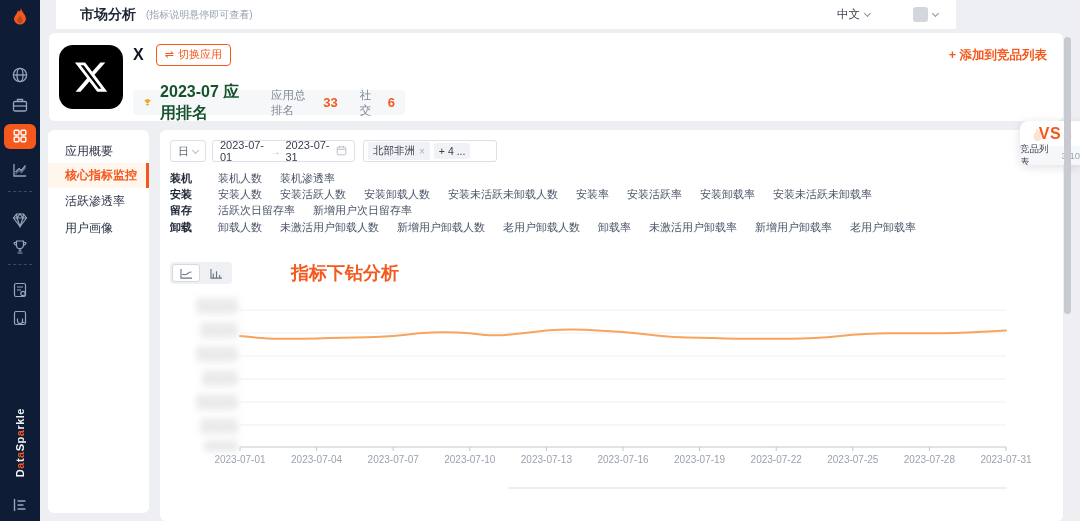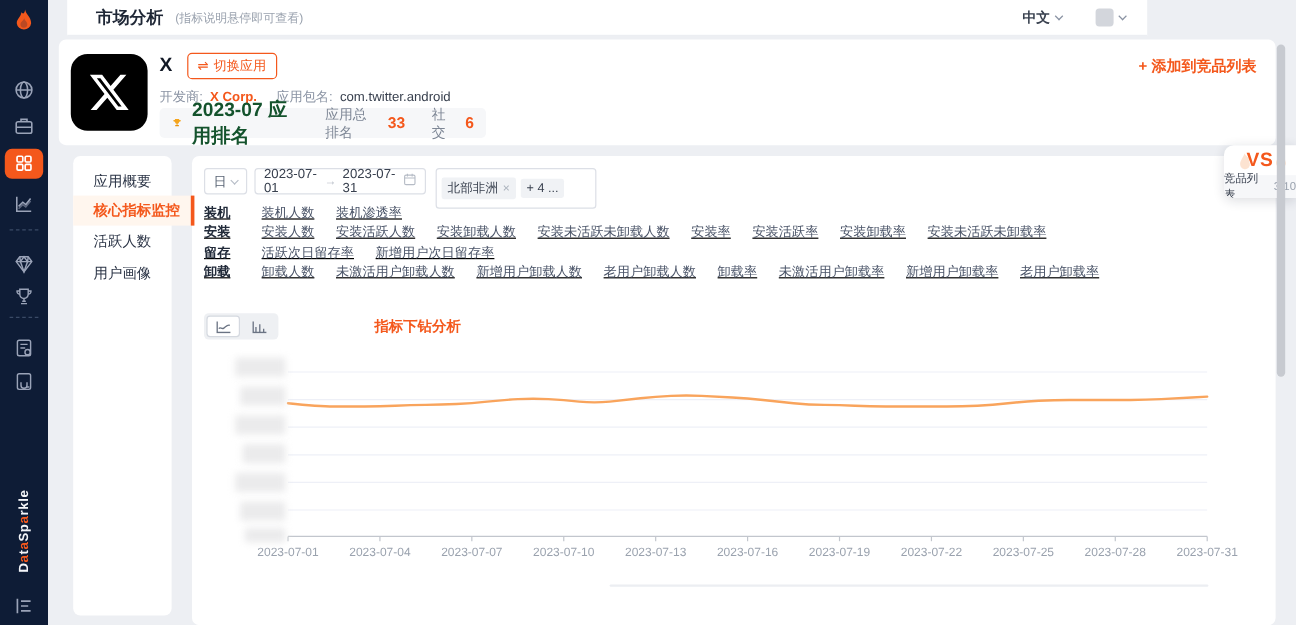--- a/index.html
+++ b/index.html
@@ -14,21 +14,21 @@
   .side-icon svg { width:18px; height:18px; display:block; }
   .side-active-bg { position:absolute; left:4px; top:124px; width:32px; height:25px; background:#f4581c; border-radius:6px; }
   .side-divider { position:absolute; left:8px; width:24px; border-top:1px dashed #3a4a66; }
   .brand { position:absolute; left:50%; transform:translateX(-50%) rotate(180deg); bottom:44px; writing-mode:vertical-rl; color:#f3f5f9; font-size:11px; font-weight:bold; letter-spacing:.5px; }
   .brand .brand-a { color:#f4581c; }
 
   
   .topbar { position:absolute; left:56px; top:0; width:900px; height:30px; background:#ffffff; border-bottom:1px solid #eceef2; z-index:4; display:flex; align-items:center; }
   .page-title { margin-left:24px; font-size:14px; font-weight:bold; color:#1f2736; }
   .page-subtitle { margin-left:10px; font-size:10px; color:#9aa2ae; }
-  .topbar-right { margin-left:auto; margin-right:18px; display:flex; align-items:flex-end; gap:28px;font-weight:bold; }
+  .topbar-right { margin-left:auto; margin-right:18px; display:flex; align-items:flex-end; gap:43px; }
   .lang { font-size:11.5px; color:#39414f; display:flex; align-items:center; }
   .chev { display:inline-block; width:5px; height:5px; border-right:1.3px solid #8a93a3; border-bottom:1.3px solid #8a93a3; transform:rotate(45deg); margin-left:5px; margin-bottom:2px; }
   .avatar-wrap { display:flex; align-items:center; }
   .avatar { width:15px; height:15px; background:#d3d6dc; border-radius:3px; }
 
   
   .app-card { position:absolute; left:49px; top:33px; width:1014px; height:88px; background:#fff; border-radius:6px; z-index:2; }
   .app-logo { position:absolute; left:10px; top:12px; width:64px; height:64px; background:#000; border-radius:14px; display:flex; align-items:center; justify-content:center; }
   .app-logo svg { width:36px; height:36px; }
   .app-name-row { position:absolute; left:84px; top:11px; display:flex; align-items:center; }
@@ -38,49 +38,49 @@
   .dev-name { color:#f4581c; font-weight:bold; }
   .pkg-label { margin-left:10px; }
   .pkg-name { color:#39414f; }
   .rank-bar { position:absolute; left:84px; top:57px; height:25px; width:272px; background:#f6f7f9; border-radius:4px; display:flex; align-items:center; padding:0 10px; gap:8px; }
   .rank-title { font-size:16px; font-weight:bold; color:#14532d; }
   .rank-label { font-size:11.5px; color:#7d8695; margin-left:14px; }
   .rank-num { font-size:13px; font-weight:bold; color:#f4581c; margin-left:4px; }
   .add-competitor { position:absolute; right:16px; top:14px; color:#f4581c; font-size:12.5px; font-weight:bold; background:none; border:none; cursor:pointer; }
 
   
-  .menu-card { position:absolute; left:61px; top:130px; width:82px; height:383px; background:#fff; border-radius:6px; z-index:2; }
+  .menu-card { position:absolute; left:48px; top:130px; width:101px; height:383px; background:#fff; border-radius:6px; z-index:2; }
   .menu-item { position:absolute; left:0; width:101px; height:22px; line-height:22px; padding-left:17px; font-size:12px; color:#2b3446; cursor:pointer; }
   .menu-item.active { height:25px; line-height:25px; background:#fff6ee; color:#f4581c; font-weight:bold; border-right:3px solid #f4581c; }
 
   
   .main-card { position:absolute; left:160px; top:130px; width:903px; height:391px; background:#fff; border-radius:6px; z-index:1; }
 
   .filter-row { position:absolute; left:10px; top:10px; height:22px; display:flex; }
   .gran-select { width:36px; height:22px; border:1px solid #dcdfe6; border-radius:3px; display:flex; align-items:center; justify-content:center; font-size:11px; color:#5a6575; cursor:pointer; }
   .gran-select .chev { border-color:#b6bcc6; margin-left:4px; }
   .date-box { margin-left:6px; width:143px; height:22px; border:1px solid #dcdfe6; border-radius:3px; display:flex; align-items:center; padding:0 7px; font-size:11px; color:#39414f; gap:5px; cursor:pointer; }
   .date-arrow { color:#b6bcc6; font-size:10px; }
   .cal-icon { margin-left:auto; color:#b6bcc6; }
-  .region-box { margin-left:8px; width:134px; height:22px; border:1px solid #dcdfe6; border-radius:3px; display:flex; align-items:center; padding:16px 4px; gap:4px; cursor:pointer; }
+  .region-box { margin-left:8px; width:134px; height:22px; border:1px solid #dcdfe6; border-radius:3px; display:flex; align-items:center; padding:4px 4px; gap:4px; cursor:pointer; }
   .tag { background:#f0f2f5; border-radius:2px; font-size:10.5px; color:#39414f; padding:2px 5px; display:flex; align-items:center; gap:4px; white-space:nowrap; }
   .tag .x { color:#a9b0bb; font-size:10px; cursor:pointer; }
 
   .metric-rows { position:absolute; left:10px; top:40px; width:880px; }
-  .metric-row { display:flex; align-items:flex-start; height:16.4px; margin-bottom:0;text-decoration:underline; }
+  .metric-row { display:flex; align-items:center; height:16.4px; margin-bottom:0; }
   .metric-cat { width:30px; font-size:11px; font-weight:bold; color:#222b3a; flex-shrink:0; }
   .metric-item { font-size:11px; color:#4a5468; margin-left:18px; cursor:pointer; white-space:nowrap; }
   .metric-item:first-of-type { margin-left:8px; }
   .metric-item.sel { background:#fdeedd; color:#f4581c; padding:2px 5px; border-radius:2px; margin-left:3px; margin-right:-5px; }
 
   .toggle-row { position:absolute; left:10px; top:131px; display:flex; align-items:center; }
   .chart-toggle { width:62px; height:22px; background:#eef0f3; border-radius:4px; padding:2px; display:flex; gap:2px; }
   .toggle-btn { width:28px; height:18px; border-radius:3px; display:flex; align-items:center; justify-content:center; color:#6a7383; cursor:pointer; }
   .toggle-btn.active { background:#fff; border:1px solid #d5d9e0; }
-  .drilldown { margin-left:80px; color:#f4581c; font-size:12px; font-weight:bold; cursor:pointer; }
+  .drilldown { margin-left:59px; color:#f4581c; font-size:18px; font-weight:bold; cursor:pointer; }
 
   .chart-wrap { position:absolute; left:0; top:160px; width:903px; height:200px; }
   .blur-block { position:absolute; background:#ebebec; filter:blur(3px); border-radius:2px; }
   .faint-divider { position:absolute; left:348px; top:357px; width:499px; height:2px; background:#eceef2; border-radius:1px; }
 
   
   .vs-widget { position:absolute; left:1020px; top:121px; width:60px; height:44px; background:#fff; border-radius:8px 0 0 8px; box-shadow:0 2px 10px rgba(20,30,50,.14); z-index:7; overflow:hidden; }
   .vs-top { height:25px; display:flex; align-items:center; justify-content:center; position:relative; }
   .vs-flame { position:absolute; left:8px; top:2px; width:44px; height:20px; opacity:.35; }
   .vs-text { font-size:16px; font-weight:900; color:#f4581c; position:relative; letter-spacing:.5px; }
@@ -192,45 +192,39 @@
           <path fill="#ffffff" d="M18.244 2.25h3.308l-7.227 8.26 8.502 11.24H16.17l-5.214-6.817L4.99 21.75H1.68l7.73-8.835L1.254 2.25H8.08l4.713 6.231zm-1.161 17.52h1.833L7.084 4.126H5.117z"></path>
         </svg>
     </div>
     <div class="app-name-row">
       <span class="app-name">X</span>
       <button class="switch-btn">
         <span>⇌</span>
         <span>切换应用</span>
       </button>
     </div>
-    <div class="dev-row">
-      <span>开发商:</span>
-      <span class="dev-name">X Corp.</span>
-      <span class="pkg-label">应用包名:</span>
-      <span class="pkg-name">com.twitter.android</span>
-    </div>
     <div class="rank-bar">
       <svg width="13" height="13" viewBox="0 0 18 18">
           <path fill="#f5a51d" d="M5.5 2.5h7v4.5a3.5 3.5 0 0 1-7 0zM5.5 4H3a2.3 2.3 0 0 0 2.6 2.8zM12.5 4H15a2.3 2.3 0 0 1-2.6 2.8z"></path>
           <path fill="#f5a51d" d="M8.2 10h1.6v2.5H8.2z"></path>
           <path fill="#e8930c" d="M6 12.5h6v2H6z"></path>
         </svg>
       <span class="rank-title">2023-07 应用排名</span>
       <span class="rank-label">应用总排名</span>
         <span class="rank-num">33</span>
       <span class="rank-label">社交</span>
         <span class="rank-num">6</span>
     </div>
     <button class="add-competitor">+ 添加到竞品列表</button>
   </section>
 
   <nav class="menu-card">
     <div class="menu-item" style="top:10px">应用概要</div>
     <div class="menu-item active" style="top:33px">核心指标监控</div>
-    <div class="menu-item" style="top:60px">活跃人数</div>
+    <div class="menu-item" style="top:60px">活跃渗透率</div>
     <div class="menu-item" style="top:87px">用户画像</div>
   </nav>
 
   <section class="main-card">
     <div class="filter-row">
       <div class="gran-select">
         <span>日</span>
           <span class="chev"></span>
       </div>
       <div class="date-box">

